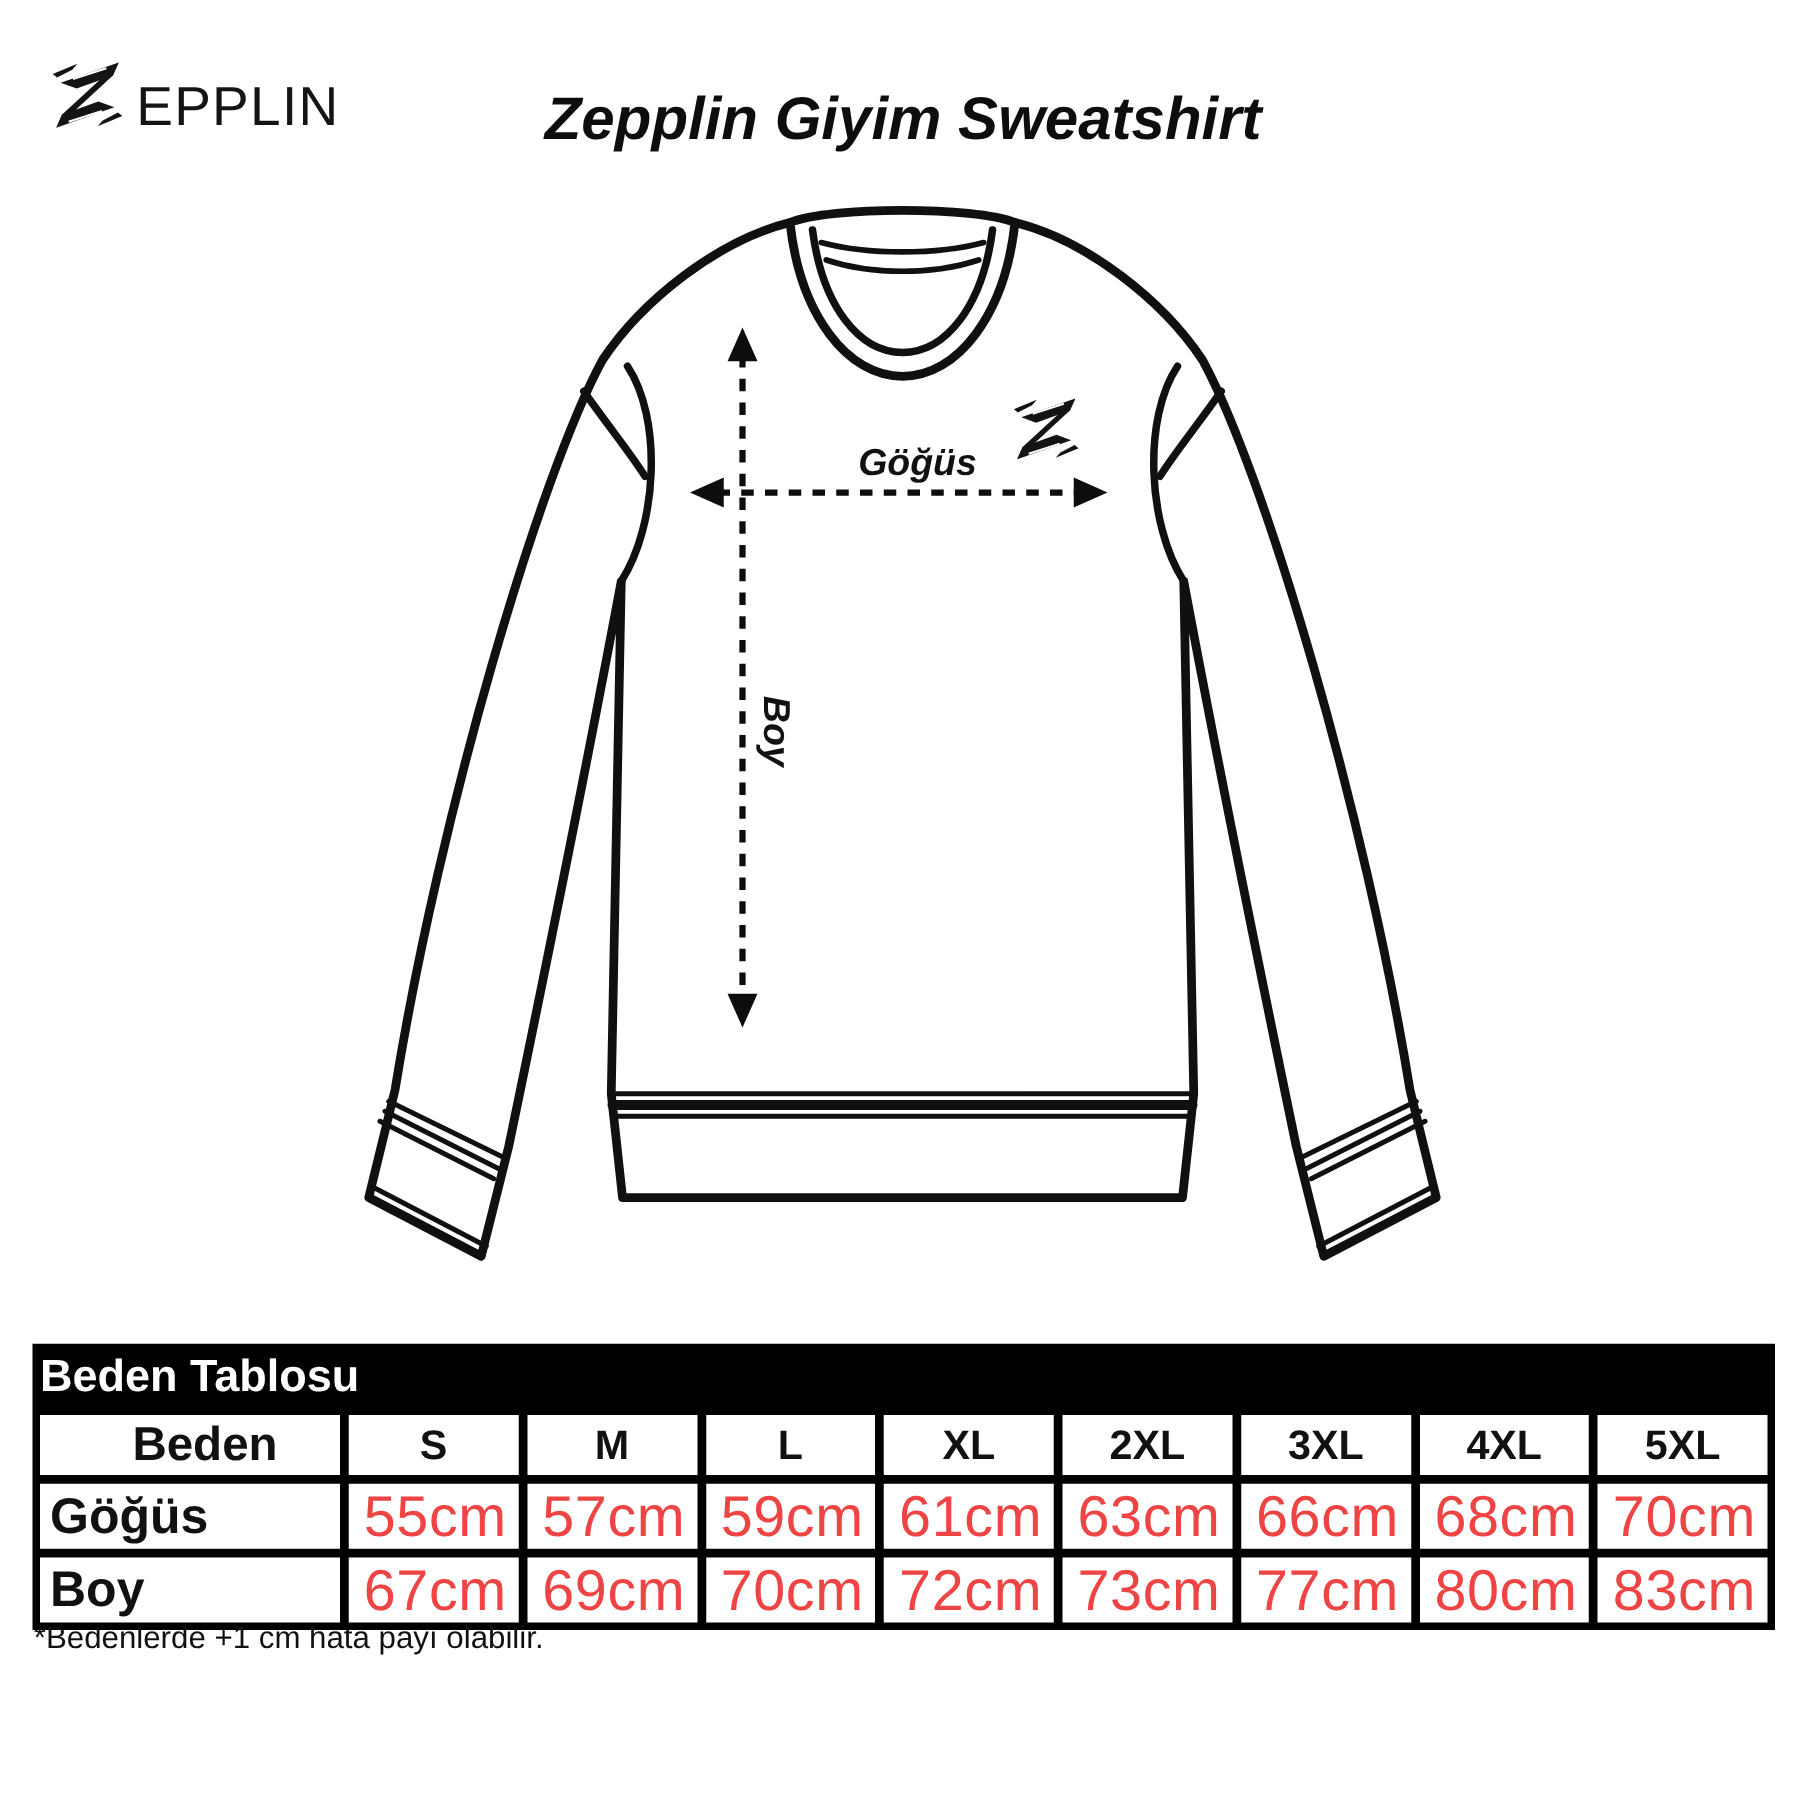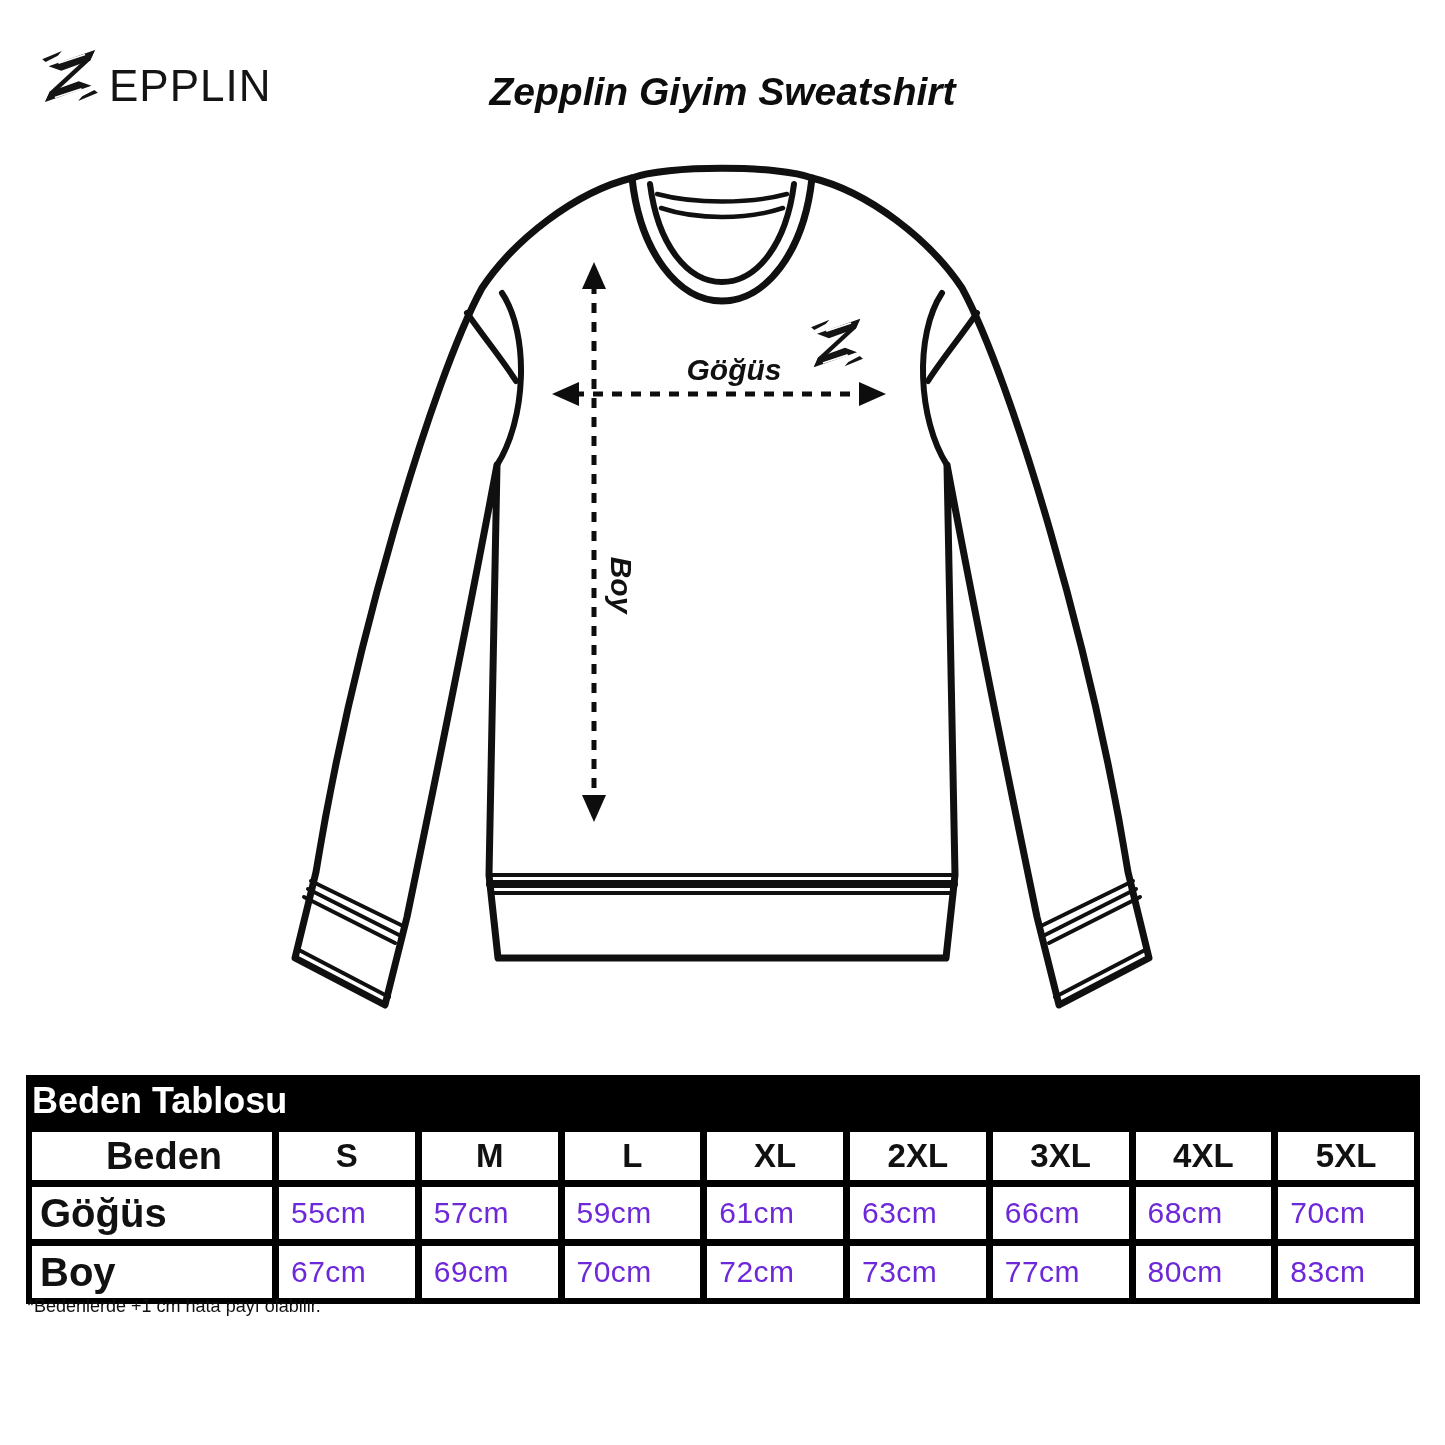--- a/index.html
+++ b/index.html
@@ -6,44 +6,44 @@
   .canvas{
     position:relative;width:1445px;height:1445px;background:#fff;
     font-family:"Liberation Sans",sans-serif;color:#111;overflow:hidden;
   }
   
   .brand{position:absolute;left:37px;top:44px;display:flex;align-items:center;gap:6px;}
   .brand svg{display:block;}
   .brand .wordmark{font-size:44px;font-weight:400;letter-spacing:1px;color:#141414;line-height:1;margin-top:20px;}
   .page-title{
     position:absolute;left:50%;top:72px;transform:translateX(-50%);
-    font-style:italic;font-size:39px;white-space:nowrap;color:#0d0d0d;line-height:1;
+    font-style:italic;font-size:48px;white-space:nowrap;color:#0d0d0d;line-height:1;
   }
   .page-title .t-prefix{font-weight:600;}
   .page-title .t-product{font-weight:800;}
   
   .figure-svg{position:absolute;left:0;top:0;}
   .diagram-label{font-family:"Liberation Sans",sans-serif;font-style:italic;font-weight:600;fill:#111;}
   
   .size-table{
     position:absolute;left:26px;top:1075px;width:1394px;box-sizing:border-box;
     background:#000;padding:6px;display:grid;
     grid-template-columns:240px repeat(8,1fr);gap:7px;
   }
   .tbl-title{
     grid-column:1/-1;background:#000;color:#fff;text-align:left;
     font-weight:700;font-size:36px;line-height:1;padding:2px 0 6px;
   }
   .cell{background:#fff;display:flex;align-items:center;box-sizing:border-box;}
   .cell.hdr{height:48px;justify-content:center;font-weight:700;font-size:33px;}
   .cell.corner{height:48px;justify-content:center;font-weight:700;font-size:38px;padding-left:24px;}
   .cell.rowlabel{height:52px;justify-content:flex-start;padding-left:8px;font-weight:700;font-size:40px;}
-  .cell.val{height:52px;justify-content:flex-start;padding-left:12px;font-weight:400;font-size:30px;color:#6d28d9;letter-spacing:0.5px;text-align:right;}
+  .cell.val{height:52px;justify-content:flex-start;padding-left:12px;font-weight:400;font-size:46px;color:#ef4444;letter-spacing:0.5px;text-align:right;}
   
-  .footnote{position:absolute;left:27px;top:1296px;font-size:18px;font-weight:400;color:#111;}
+  .footnote{position:absolute;left:27px;top:1296px;font-size:25px;font-weight:400;color:#111;}
 </style>
 </head>
 <body>
 
 <div class="canvas">
 
   <div class="brand">
     <svg width="66" height="58" viewBox="0 0 100 100" aria-hidden="true">
       <defs>
         <symbol id="zglyph" viewBox="0 0 100 100">

